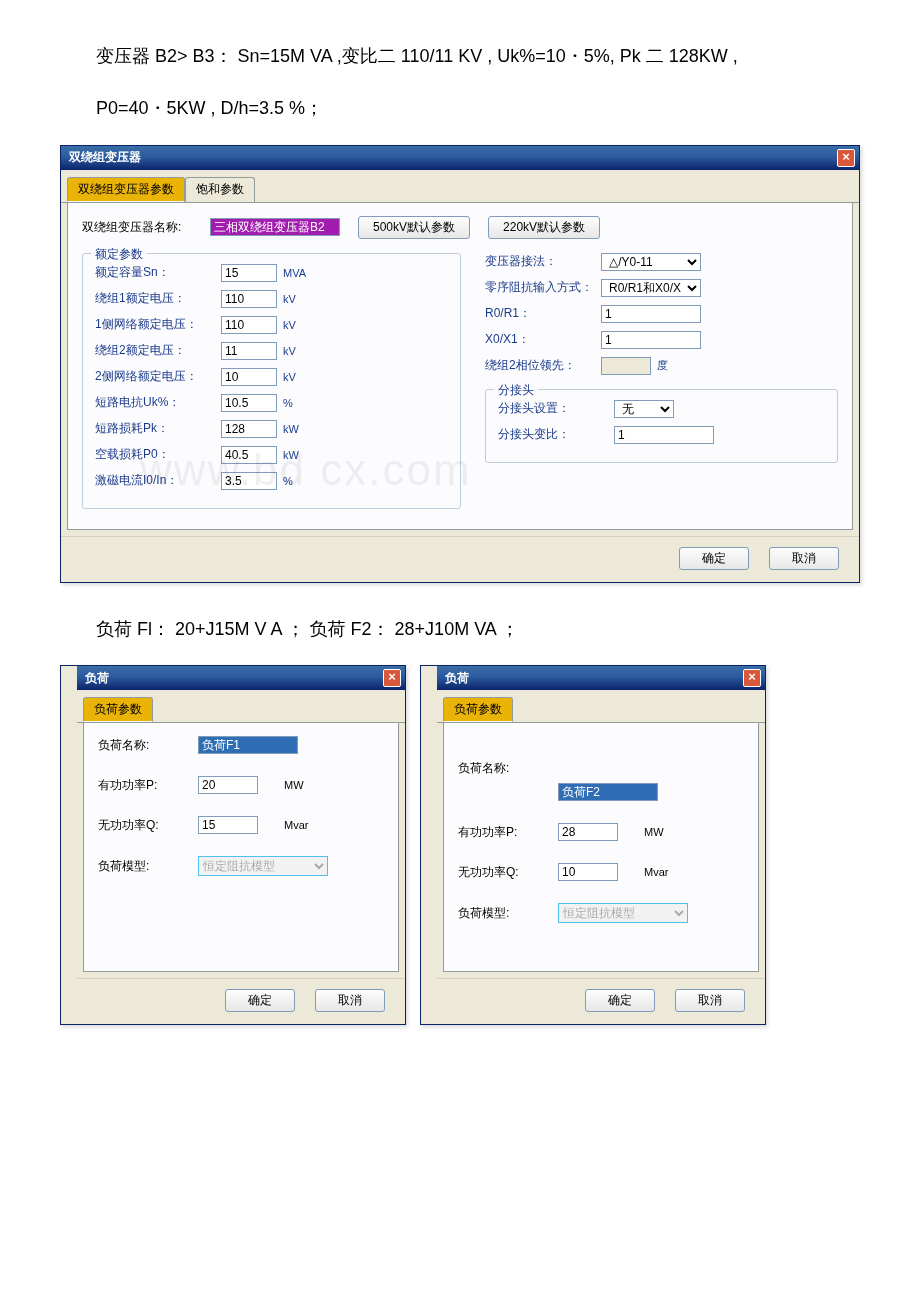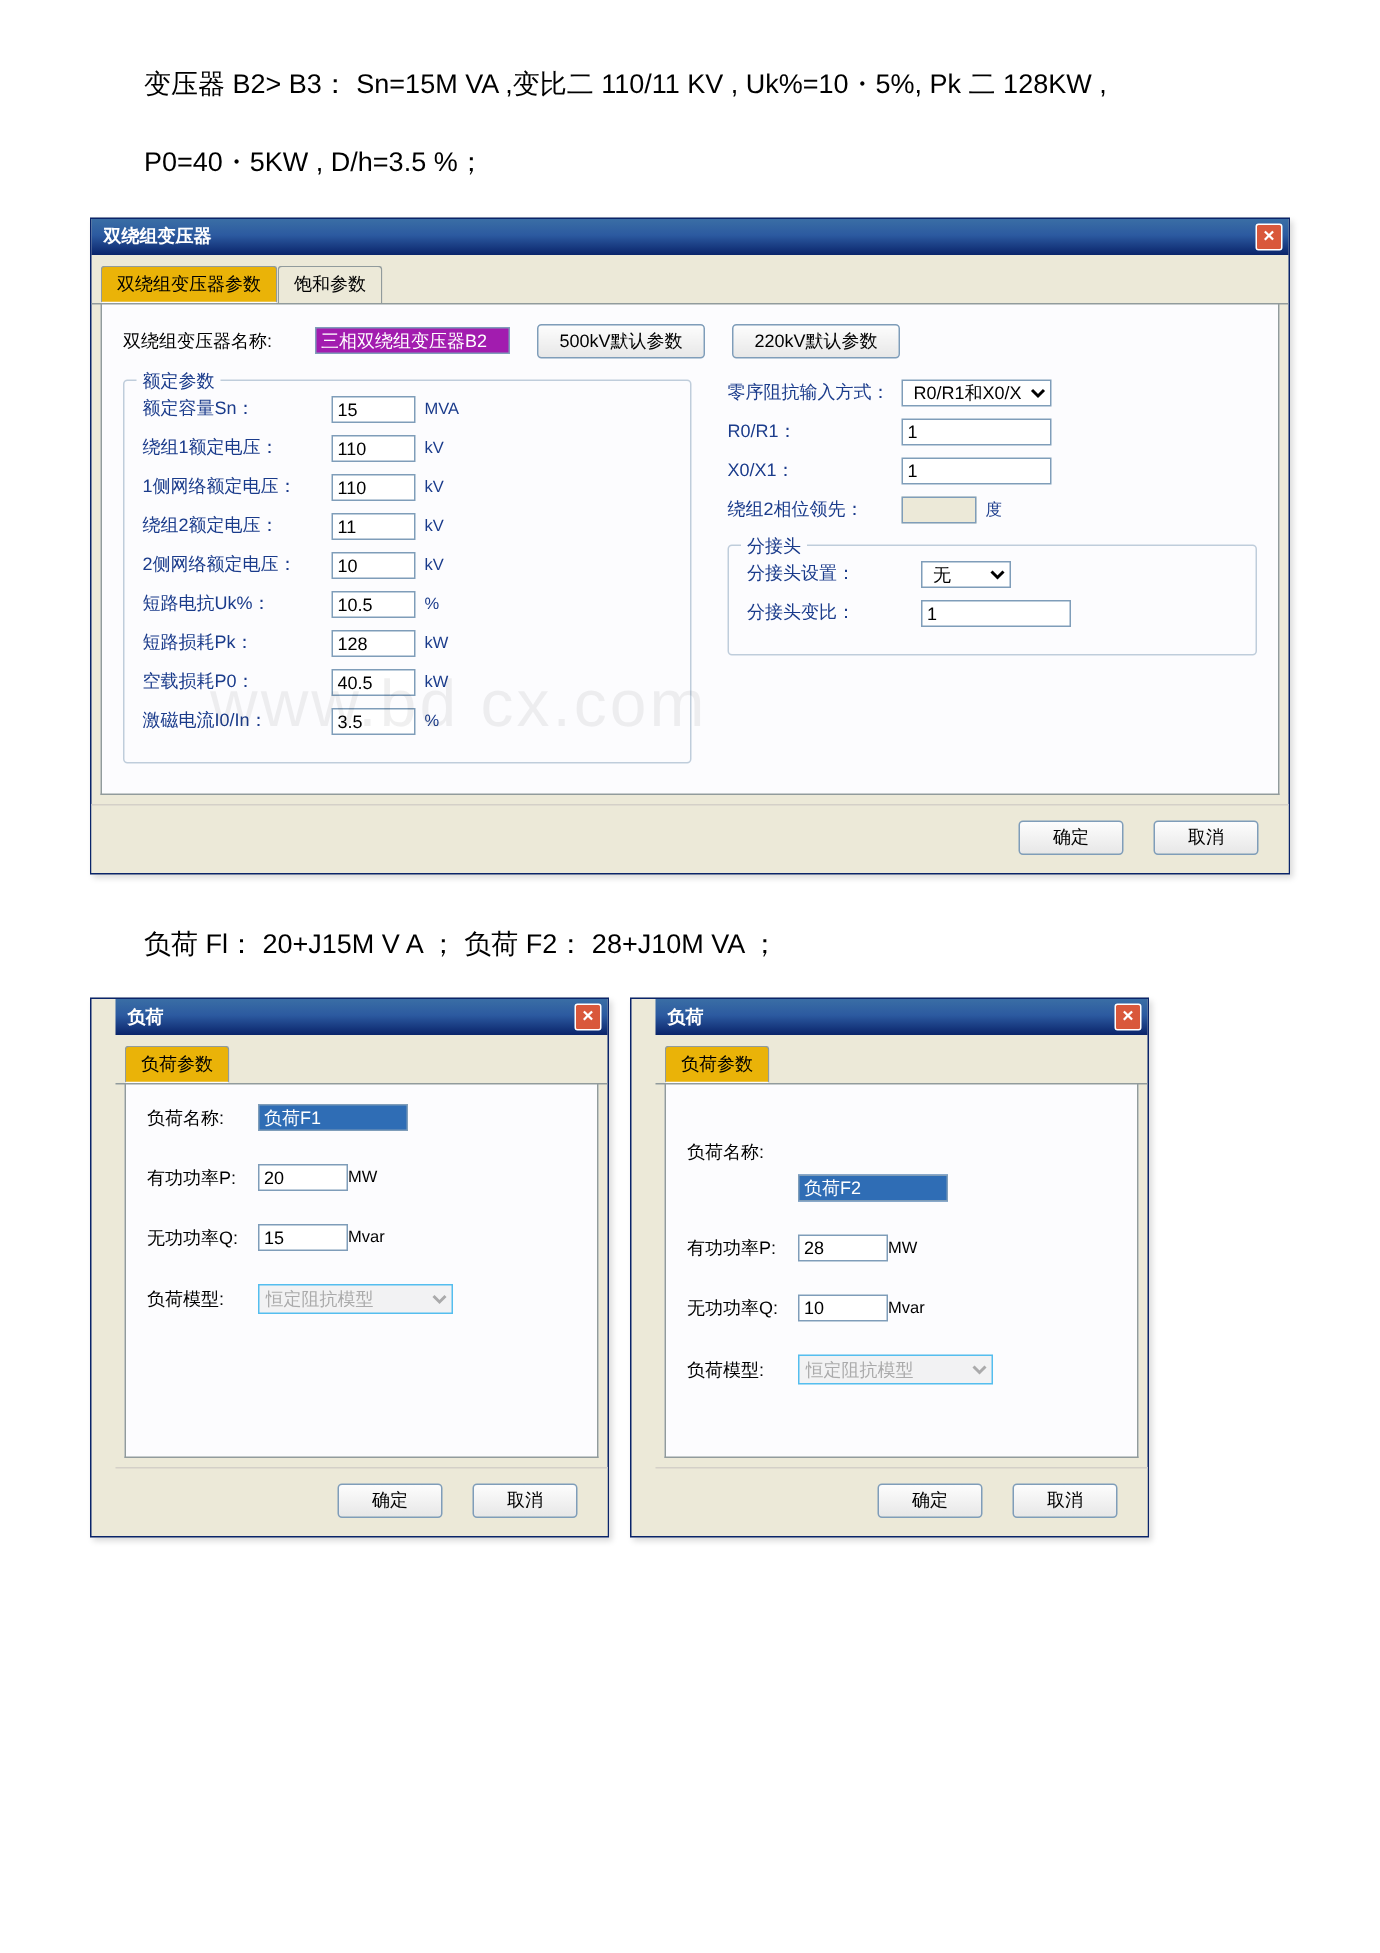--- a/index.html
+++ b/index.html
@@ -140,21 +140,21 @@
     .btnbar .btn { min-width: 70px; }
     .watermark {
       position: absolute;
       color: rgba(0,0,0,0.06);
       font-size: 44px;
       pointer-events: none;
       font-family: Arial, sans-serif;
       letter-spacing: 2px;
     }
     .txf-wrap { position: relative; }
-    .load-row { display:flex; align-items:center; margin-bottom: 22px; gap:0; }
+    .load-row { display:flex; align-items:center; margin-bottom: 22px; gap:26px; }
     .load-row label { width: 74px; }
     .load-row .unit { color:#000; font-size:11px; }
     .load-row input { border:1px solid #7f9db9; height:18px; font-size:12px; padding:0 3px; width:60px; }
     .load-row select { border:1px solid #0ea5e9; height:20px; font-size:12px; width:130px; color:#888; }
     .load-input.hl { background:#2f6db5; color:#fff; }
     .tab-content.load { min-height: 250px; }
   </style>
 </head>
 <body>
 
@@ -225,20 +225,24 @@
               <span class="unit">kW</span>
             </div>
         <div class="param-row">
               <label>激磁电流I0/In：</label>
               <input value="3.5" style="">
               <span class="unit">%</span>
             </div>
       </div>
 
       <div class="col">
+        <div class="param-row wide">
+              <label>变压器接法：</label>
+              <select><option>△/Y0-11</option></select>
+            </div>
         <div class="param-row wide">
               <label>零序阻抗输入方式：</label>
               <select><option>R0/R1和X0/X1</option></select>
             </div>
         <div class="param-row wide">
               <label>R0/R1：</label>
               <input style="width: 100px;" value="1">
             </div>
         <div class="param-row wide">
               <label>X0/X1：</label>

